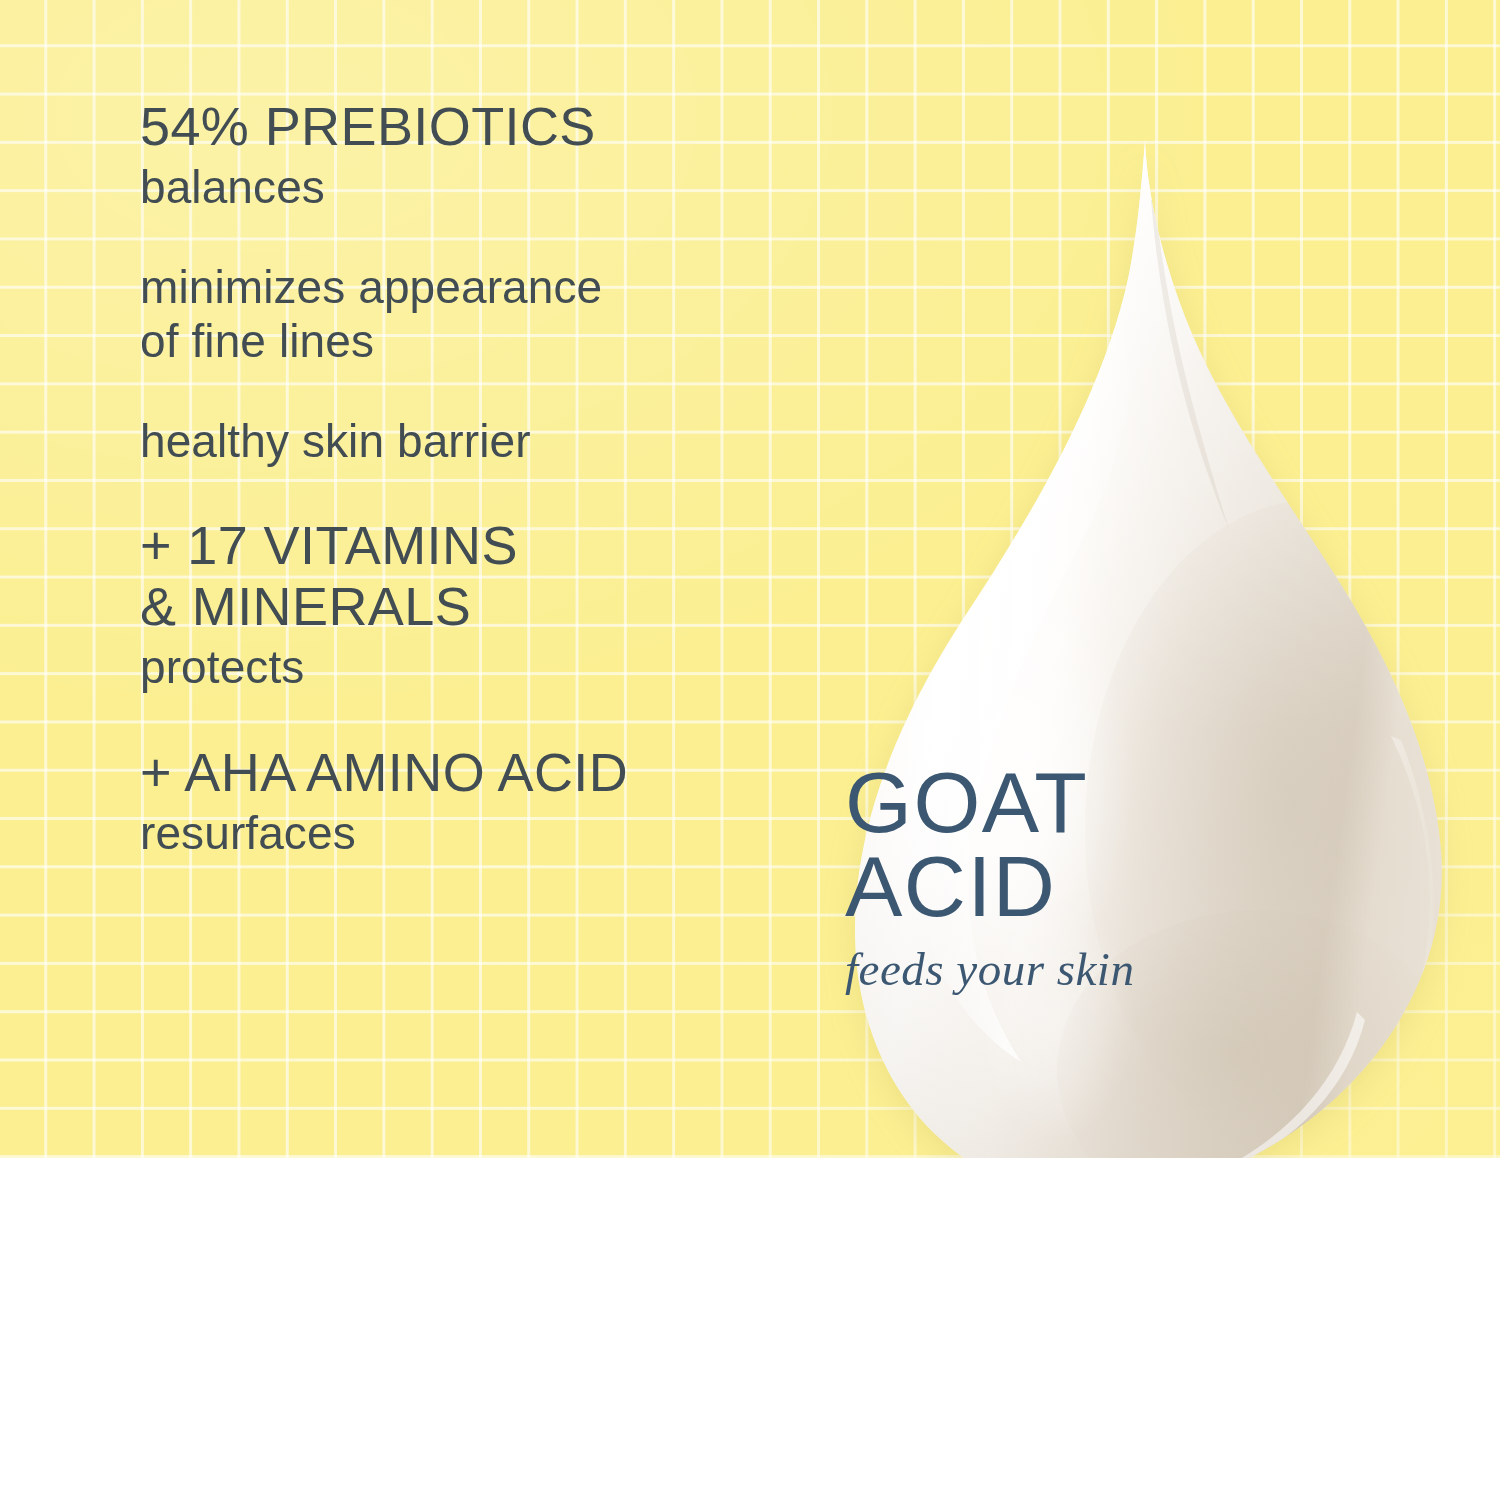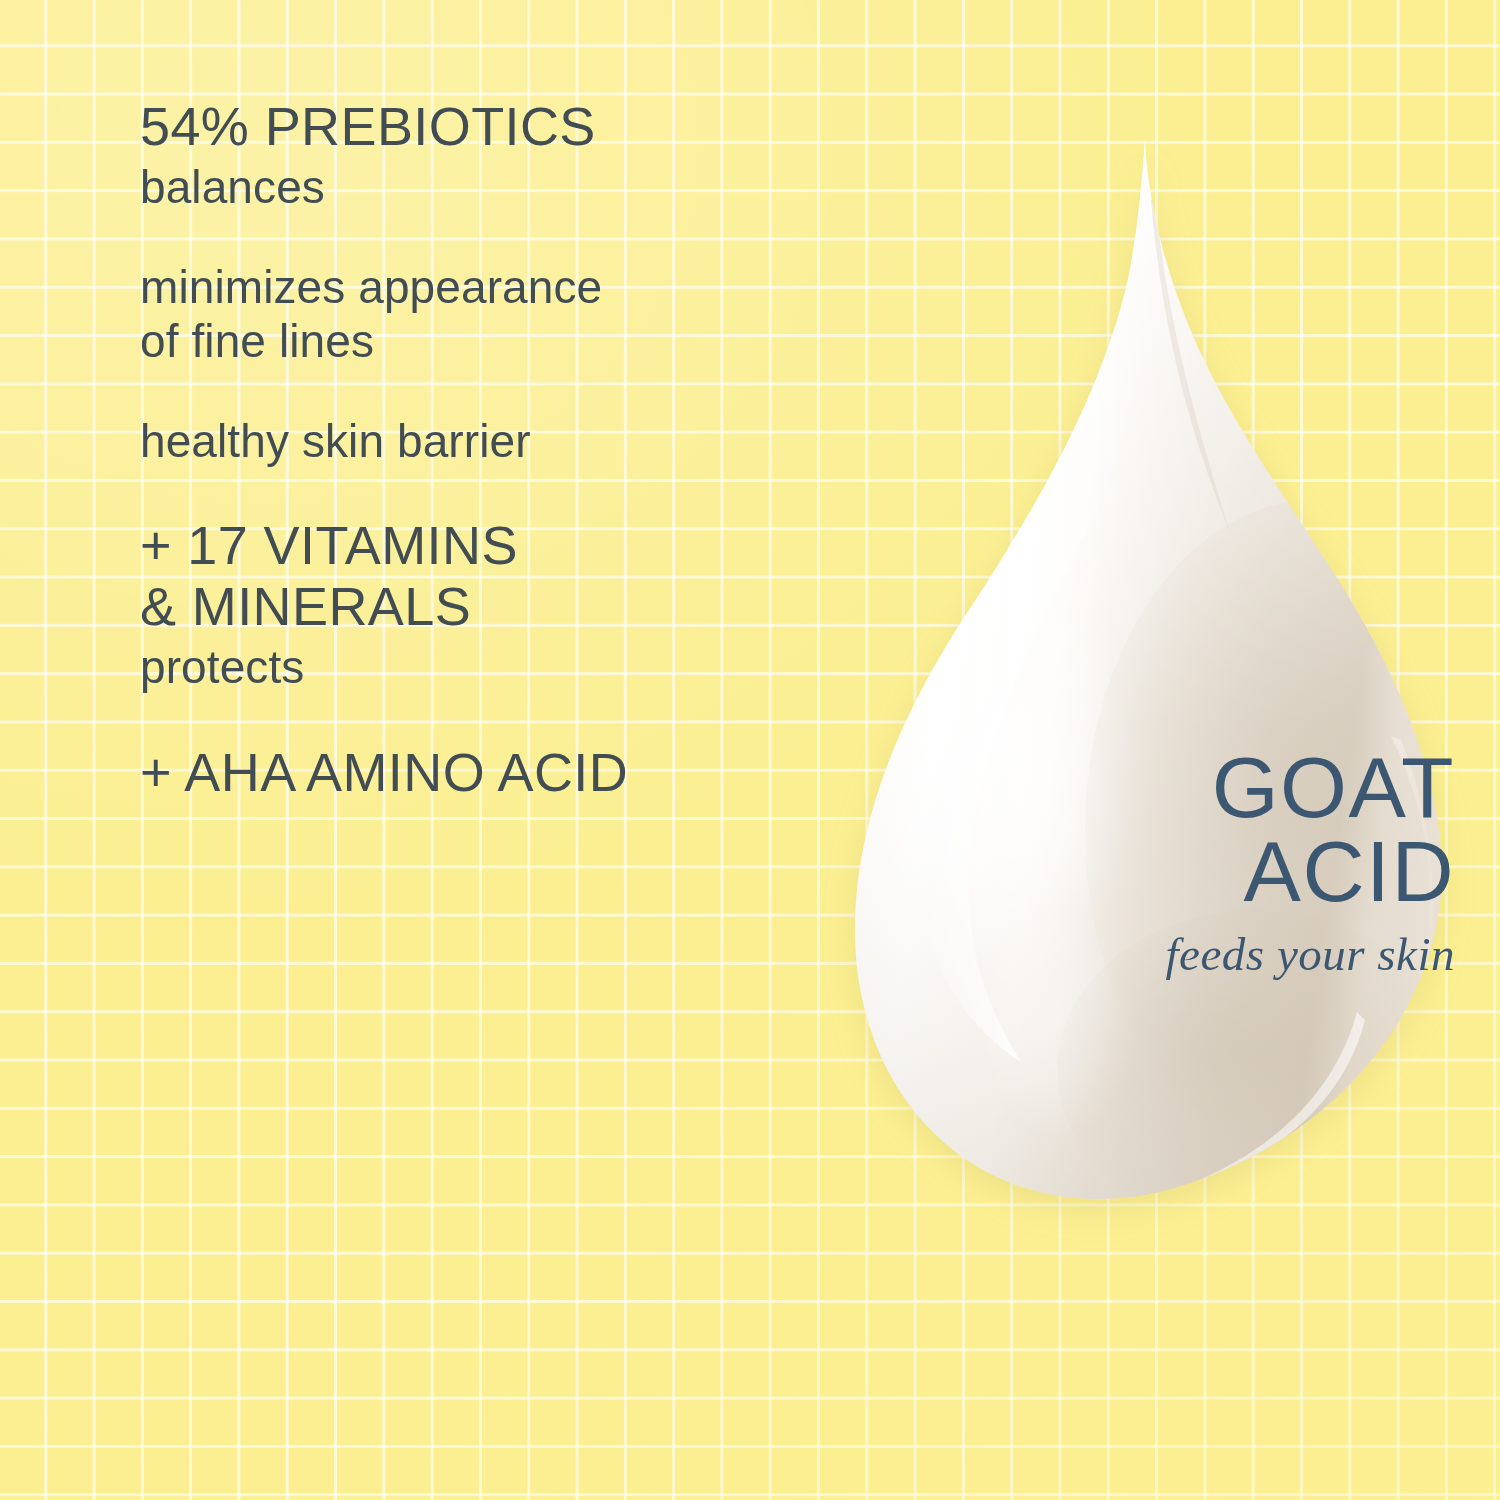--- a/index.html
+++ b/index.html
@@ -4,21 +4,21 @@
 <title>Goat Milk Ingredients Infographic</title>
 <style>
   html, body {
     margin: 0;
     padding: 0;
     background: #ffffff;
   }
   #stage {
     position: relative;
     width: 1500px;
-    height: 1500px;
+    height: 1158px;
     overflow: hidden;
     font-family: "Liberation Sans", sans-serif;
     background-color: #fef9c3;
   }
 
   
   #grid-bg {
     position: absolute;
     inset: 0;
     background-color: #fbef91;
@@ -89,23 +89,23 @@
     position: absolute;
     left: 0;
     top: 0;
     width: 610px;
     text-align: center;
     pointer-events: none;
   }
   #brand-lines {
     position: absolute;
     left: 0;
-    top: 605px;
+    top: 620px;
     width: 610px;
-    text-align: right;
+    text-align: left;
   }
   .brand-word {
     display: block;
     color: #3c5771;
     font-size: 86px;
     line-height: 0.98;
     font-weight: 400;
     letter-spacing: 1.5px;
     font-family: "Liberation Sans", sans-serif;
   }
@@ -146,20 +146,21 @@
     </div>
 
     <div class="fact">
       <p class="fact-title">+ 17 VITAMINS
 &amp; MINERALS</p>
       <p class="fact-sub">protects</p>
     </div>
 
     <div class="fact">
       <p class="fact-title">+ AHA AMINO ACID</p>
+      <p class="fact-sub">resurfaces</p>
     </div>
 
   </div>
 
   <div id="droplet-wrap">
 
     <svg id="droplet-svg" viewBox="0 0 610 1075" preserveAspectRatio="none">
       <defs>
 
         <linearGradient id="bodyGrad" x1="0" y1="0" x2="1" y2="0.25">

